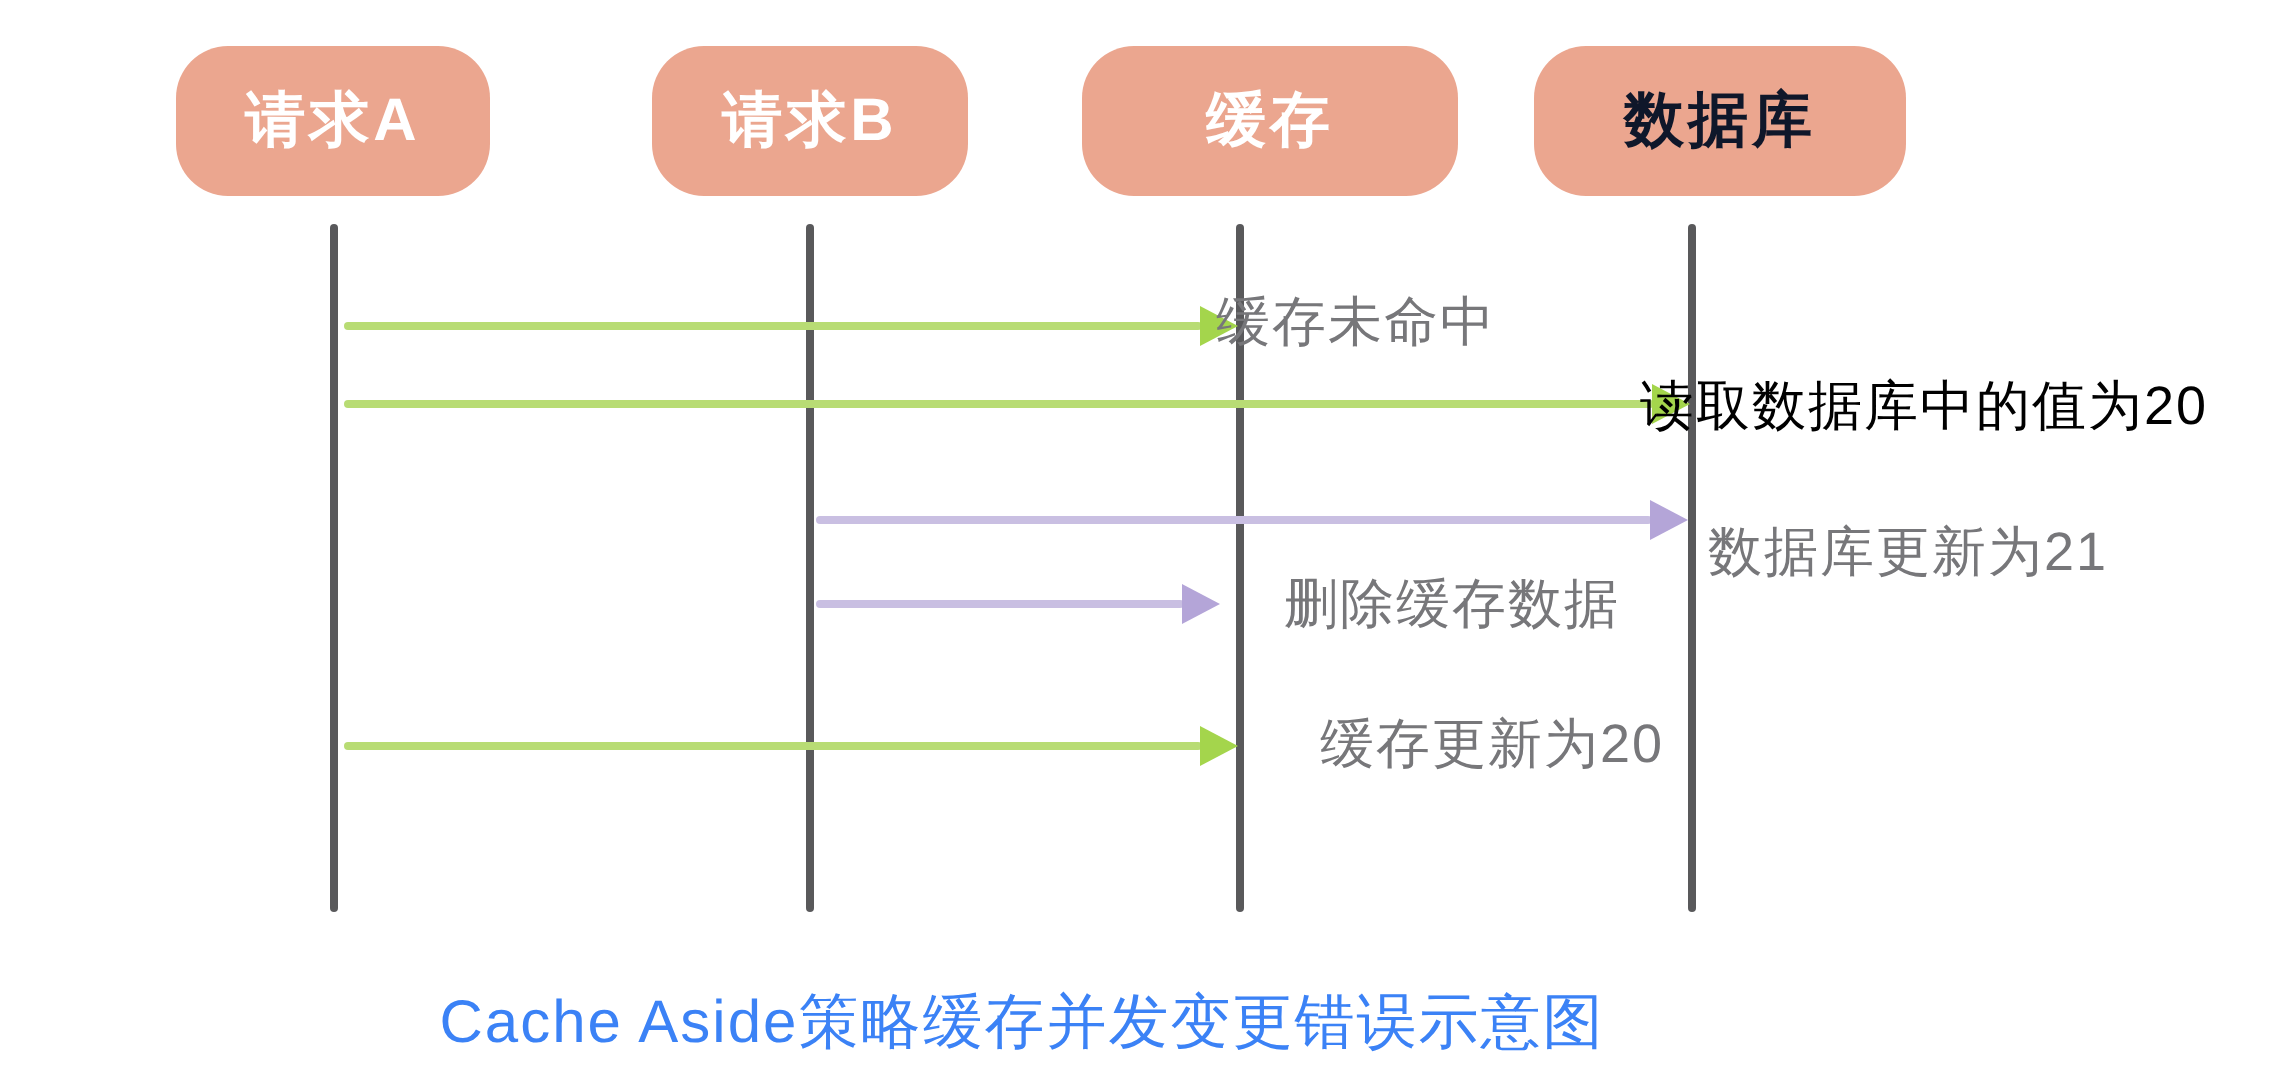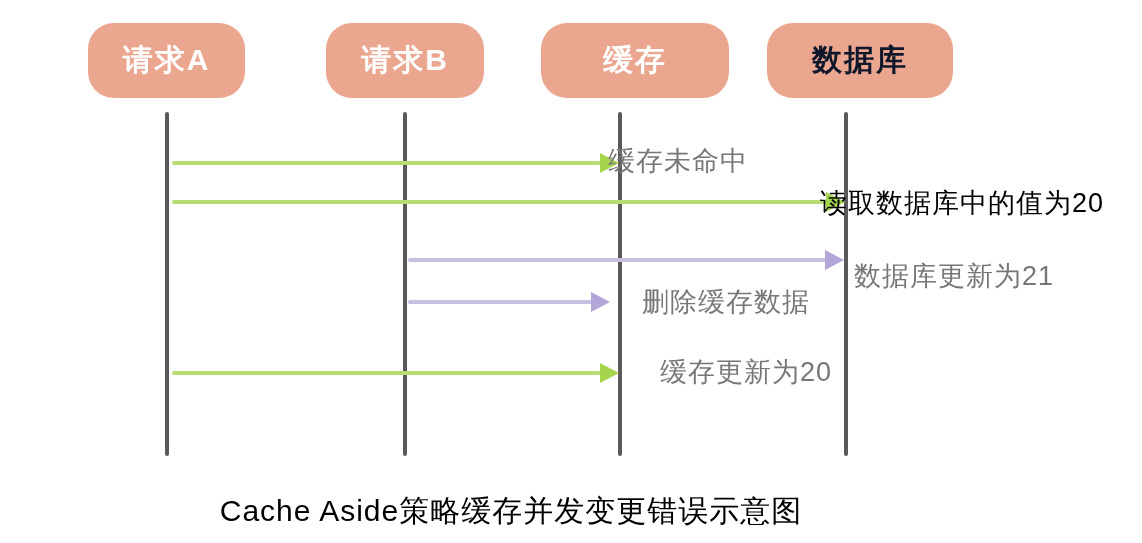--- a/index.html
+++ b/index.html
@@ -79,14 +79,14 @@
       <div class="msg-line" style="left: 408px; top: 258px; width: 418px; background: rgb(201, 191, 226);"></div>
       <div class="msg-head" style="left: 825px; top: 250px; border-left: 19px solid rgb(180, 165, 216);"></div>
       <div class="msg-label" style="left: 854px; top: 245px; color: rgb(119, 119, 122); margin-top: 16px;">数据库更新为21</div>
       <div class="msg-line" style="left: 408px; top: 300px; width: 184px; background: rgb(201, 191, 226);"></div>
       <div class="msg-head" style="left: 591px; top: 292px; border-left: 19px solid rgb(180, 165, 216);"></div>
       <div class="msg-label" style="left: 642px; top: 287px; color: rgb(119, 119, 122);">删除缓存数据</div>
       <div class="msg-line" style="left: 172px; top: 371px; width: 429px; background: rgb(184, 220, 116);"></div>
       <div class="msg-head" style="left: 600px; top: 363px; border-left: 19px solid rgb(164, 213, 76);"></div>
       <div class="msg-label" style="left: 660px; top: 357px; color: rgb(119, 119, 122);">缓存更新为20</div>
     </div>
-  <div class="caption" style="color: #000000;">Cache Aside策略缓存并发变更错误示意图</div>
+  <div class="caption" style="color: #3b82f6;">Cache Aside策略缓存并发变更错误示意图</div>
 </div>
 
 </body></html>

